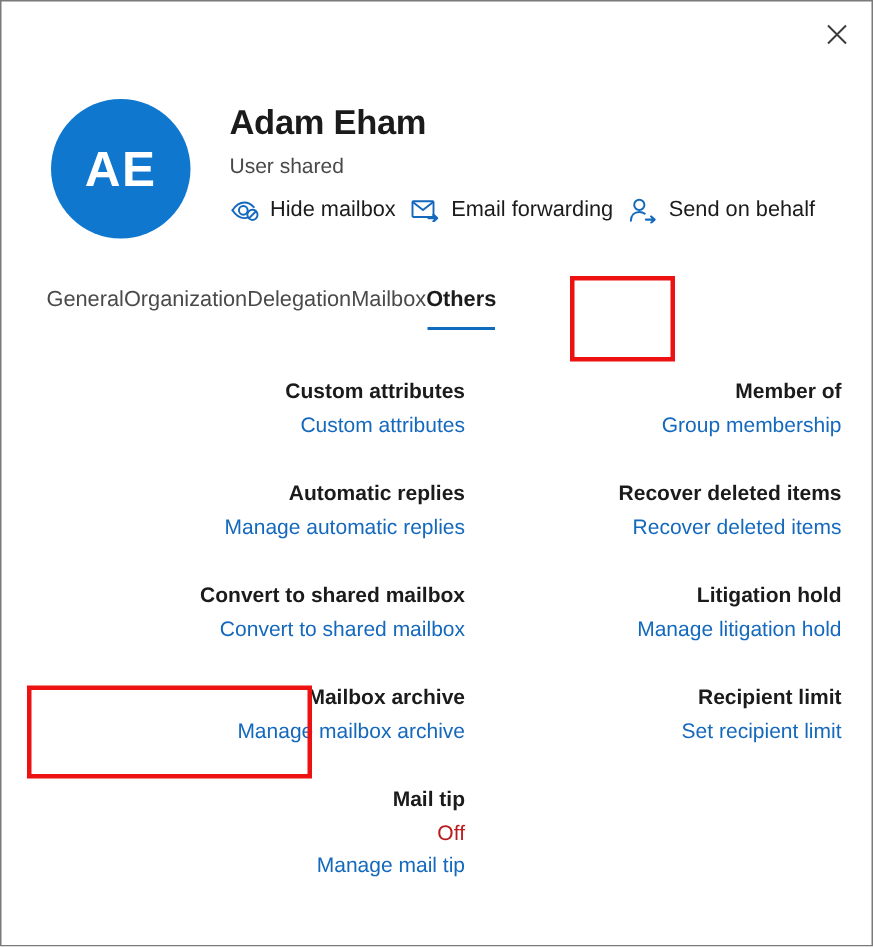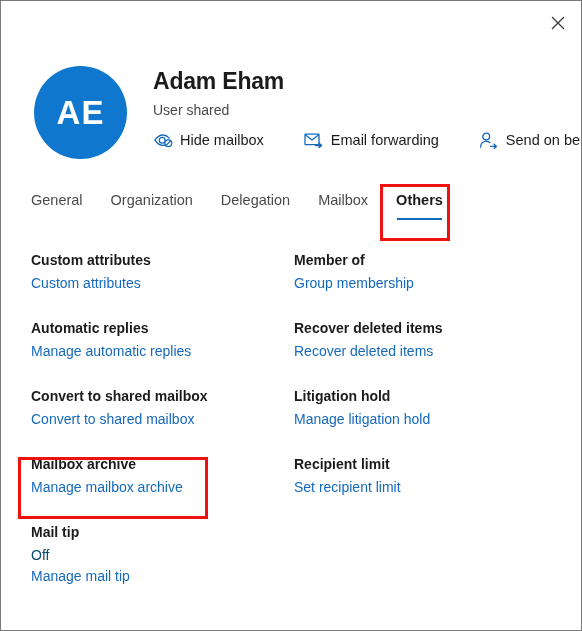--- a/index.html
+++ b/index.html
@@ -80,21 +80,21 @@
   .person-subtitle {
     font-size: 14px;
     color: #494949;
     line-height: 20px;
     margin-top: 5px;
   }
   .actions {
     margin-top: 11px;
     display: flex;
     align-items: center;
-    gap: 40px;
+    gap: 10px;
   }
   .action {
     display: flex;
     align-items: center;
     gap: 7px;
     cursor: pointer;
   }
   .action-icon {
     width: 20px;
     height: 18px;
@@ -111,21 +111,20 @@
     white-space: nowrap;
   }
 
   
   .tabs {
     position: absolute;
     left: 30px;
     top: 190px;
     display: flex;
     align-items: flex-start;
-    gap: 28px;
   }
   .tab {
     position: relative;
     font-size: 14.5px;
     color: #4a4a4a;
     line-height: 19px;
     padding-bottom: 14px;
     cursor: pointer;
     white-space: nowrap;
   }
@@ -160,41 +159,42 @@
     width: 190px;
     height: 62px;
     border: 3px solid #ee1111;
     box-sizing: border-box;
     pointer-events: none;
   }
 
   
   .settings {
     position: absolute;
-    left: 30px;
+    left: 46px;
     top: 250px;
     right: 20px;
     display: grid;
     grid-template-columns: 263px 1fr;
     column-gap: 0px;
     row-gap: 0px;
+    text-align: right;
   }
   .setting-item {
     height: 68px;
   }
   .setting-title {
     font-size: 14px;
     font-weight: bold;
     color: #1b1b1b;
     line-height: 19px;
     margin: 0 0 4px 0;
   }
   .setting-status {
     font-size: 14px;
-    color: #0c4a6e;
+    color: #b91c1c;
     line-height: 19px;
     margin: 0 0 2px 0;
   }
   .setting-link {
     font-size: 14px;
     color: #1569bd;
     line-height: 19px;
     cursor: pointer;
     display: inline-block;
     text-decoration: none;

